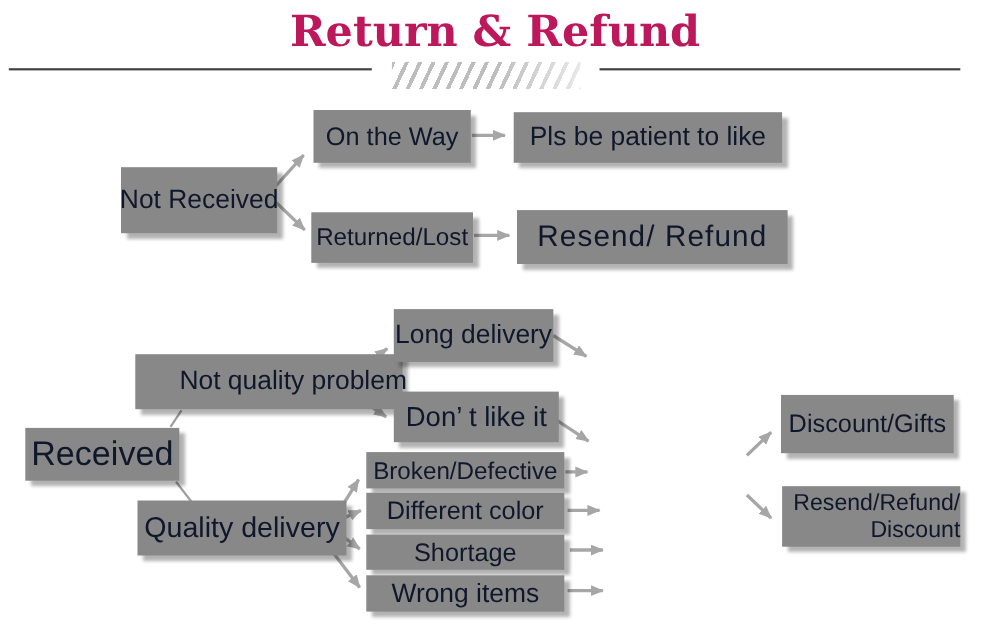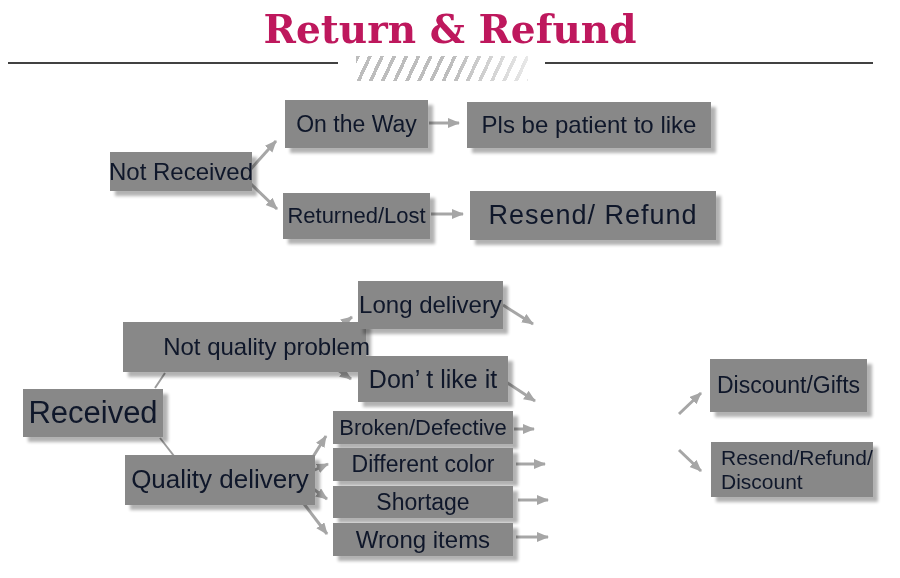--- a/index.html
+++ b/index.html
@@ -31,39 +31,39 @@
   .connectors{position:absolute;left:0;top:0;z-index:0;}
   
   .node{
     position:absolute;z-index:1;
     display:flex;align-items:center;justify-content:center;
     background:#888888;color:#0f172a;
     box-shadow:5px 5px 3px rgba(0,0,0,.30);
     white-space:nowrap;
     line-height:1.05;
   }
-  .n-not_received            {left:110px;top:152px;width:142px;height:39px;font-size:24px;}
+  .n-not_received            {left:110px;top:152px;width:142px;height:60px;font-size:24px;}
   .n-on_the_way              {left:285px;top:100px;width:143px;height:48px;font-size:23px;}
   .n-pls_wait                {left:467px;top:102px;width:244px;height:46px;font-size:24px;}
   .n-returned_lost           {left:283px;top:193px;width:147px;height:46px;font-size:22px;}
   .n-resend_refund           {left:470px;top:191px;width:246px;height:49px;font-size:27px;letter-spacing:1px;}
   .n-received                {left:23px; top:389px;width:140px;height:48px;font-size:31px;}
   .n-not_quality_problem     {left:123px;top:322px;width:199px;height:50px;font-size:24px;padding-left:44px;}
   .n-long_delivery           {left:358px;top:281px;width:145px;height:48px;font-size:24px;}
   .n-dont_like_it            {left:358px;top:356px;width:150px;height:46px;font-size:25px;}
   .n-quality_problem         {left:125px;top:455px;width:190px;height:50px;font-size:26px;}
   .n-broken_defective        {left:333px;top:411px;width:180px;height:33px;font-size:22px;}
   .n-different_color         {left:333px;top:448px;width:180px;height:33px;font-size:23px;}
   .n-shortage                {left:333px;top:486px;width:180px;height:32px;font-size:23px;}
   .n-wrong_items             {left:333px;top:523px;width:180px;height:33px;font-size:24px;}
   .n-contact_us              {left:538px;top:410px;width:148px;height:46px;font-size:24px;}
   .n-discount_gifts          {left:710px;top:359px;width:157px;height:53px;font-size:23px;}
   .n-resend_refund_discount  {left:711px;top:442px;width:162px;height:55px;font-size:21px;
                               justify-content:flex-start;padding-left:10px;box-sizing:border-box;
-                              white-space:normal;line-height:1.1;}
+                              white-space:normal;line-height:1.1;text-align:right;}
 </style>
 </head>
 <body>
 
 <div class="stage">
 
   <h1 class="page-title">Return &amp; Refund</h1>
   <div class="rule rule-left"></div>
   <div class="hatch"></div>
   <div class="rule rule-right"></div>

